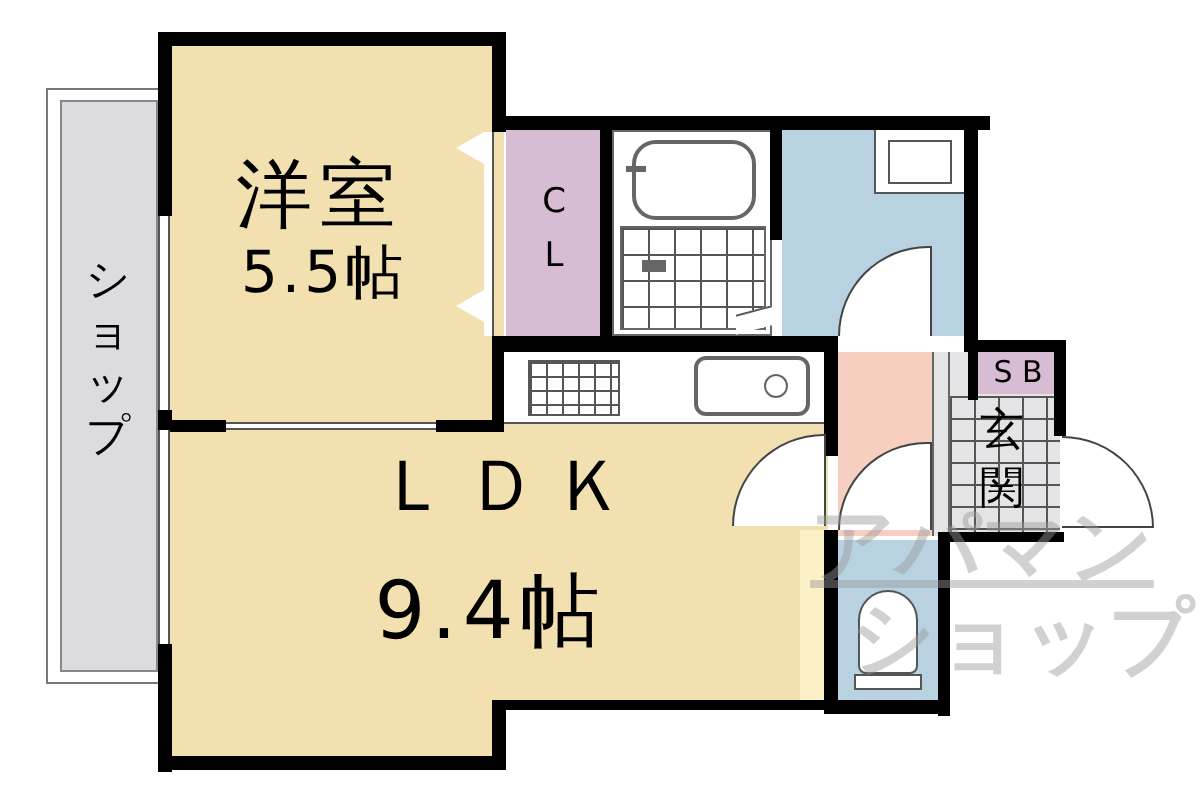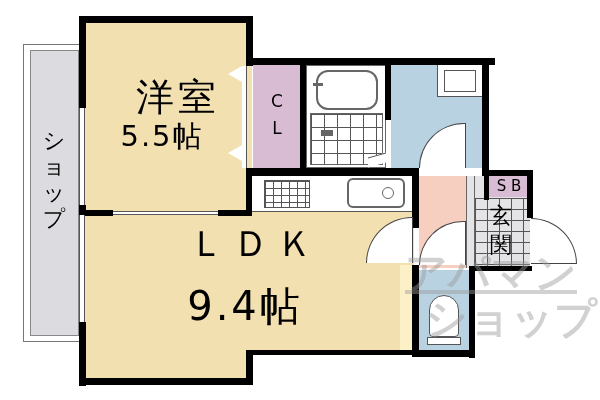--- a/index.html
+++ b/index.html
@@ -95,19 +95,19 @@
 <div class="abs" style="left:531px;top:218px;width:46px;height:46px;border:1px solid #444;border-left:none;border-bottom:1px solid #444;border-radius:0 46px 0 0;background:#fff;"></div>
 <div class="wall" style="left:470px;top:266px;width:62px;height:5px;"></div>
 
 <div class="wall" style="left:412px;top:265px;width:7px;height:92px;"></div>
 <div class="abs" style="left:419px;top:270px;width:51px;height:80px;background:#b8d2e2;"></div>
 <div class="abs" style="left:429px;top:295px;width:30px;height:42px;border:1px solid #555;border-radius:15px 15px 4px 4px;background:#fff;"></div>
 <div class="abs" style="left:427px;top:337px;width:34px;height:8px;border:1px solid #555;background:#fff;"></div>
 <div class="wall" style="left:469px;top:266px;width:6px;height:92px;"></div>
 <div class="wall" style="left:412px;top:350px;width:63px;height:7px;"></div>
 
-<div class="room-label" style="left:100px;top:78px;width:120px;font-size:38px;letter-spacing:4px;text-align:right;">洋室</div>
+<div class="room-label" style="left:100px;top:78px;width:120px;font-size:38px;letter-spacing:4px;">洋室</div>
 <div class="room-label" style="left:92px;top:122px;width:140px;font-size:29px;letter-spacing:2px;">5.5帖</div>
 <div class="room-label" style="left:170px;top:226px;width:170px;font-size:36px;letter-spacing:8px;">ＬＤＫ</div>
 <div class="room-label" style="left:170px;top:286px;width:150px;font-size:40px;letter-spacing:3px;">9.4帖</div>
 
 <div class="watermark" style="left:405px;top:252px;font-size:42px;text-decoration:underline;">アパマン</div>
 <div class="watermark" style="left:425px;top:298px;font-size:42px;">ショップ</div>
 
 </body></html>

